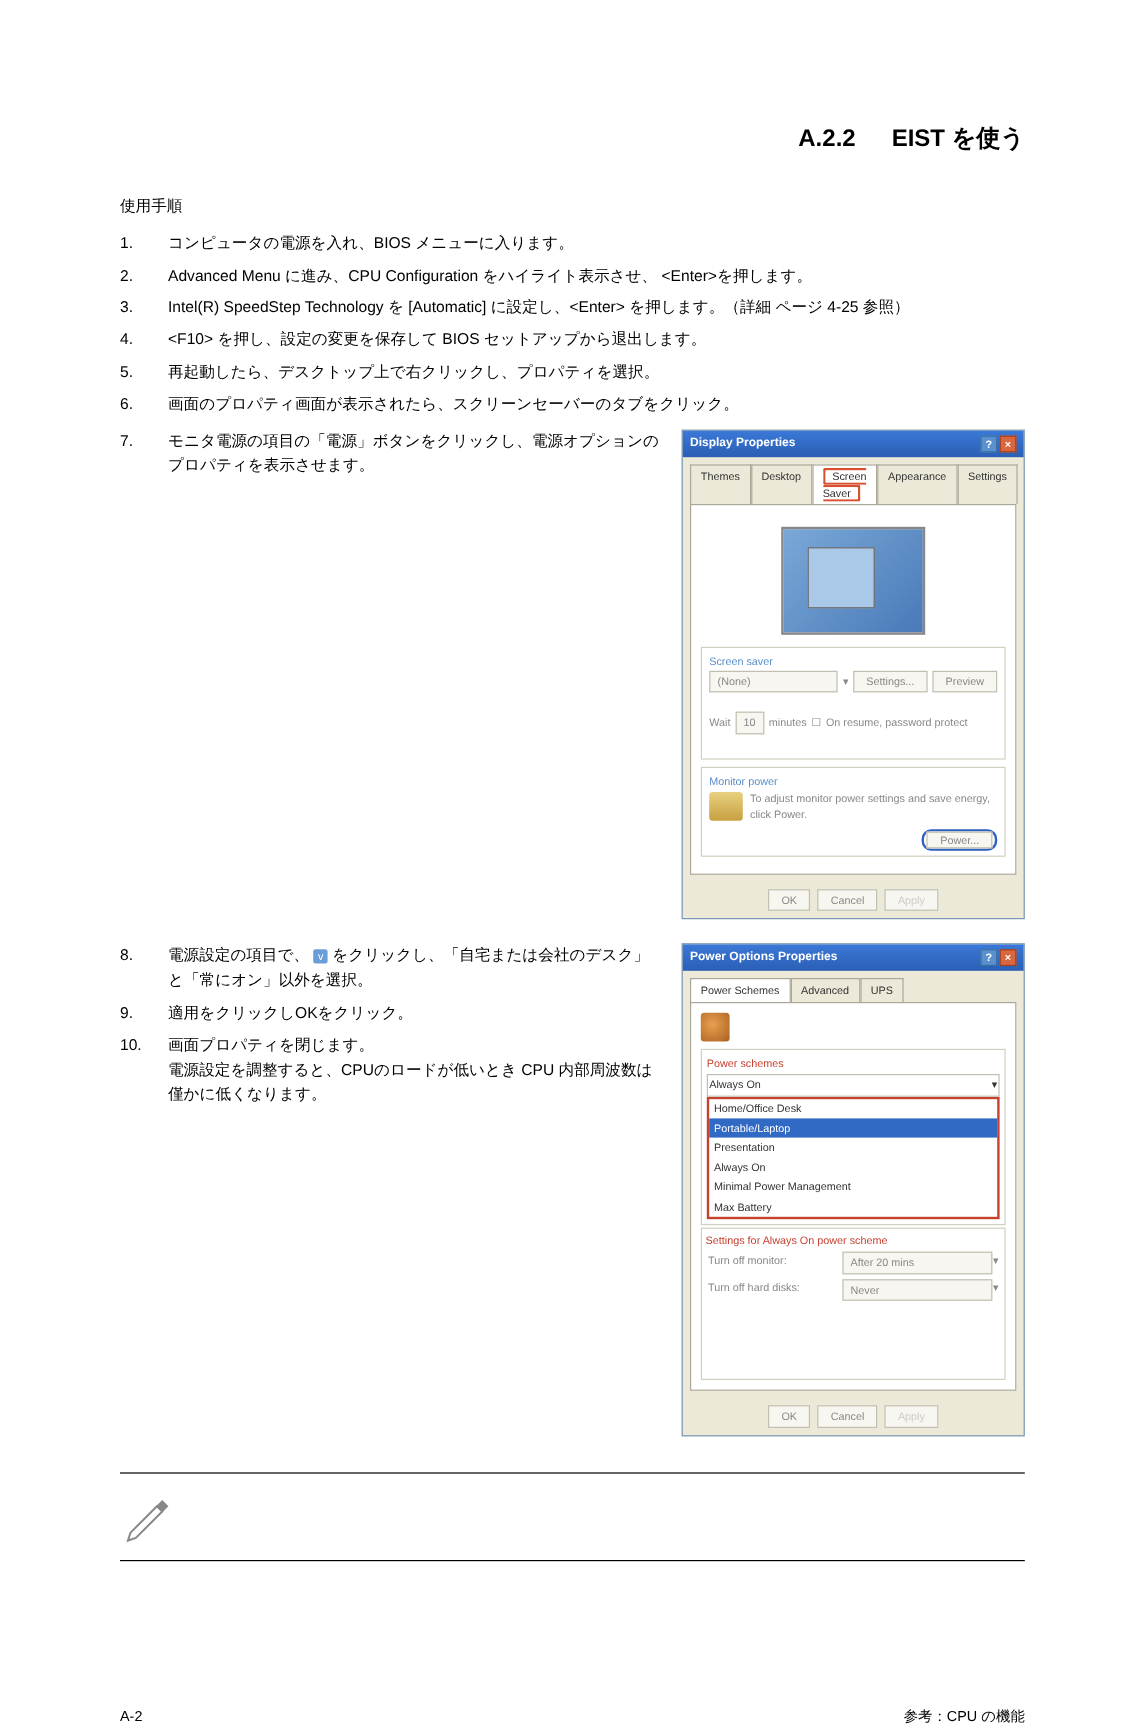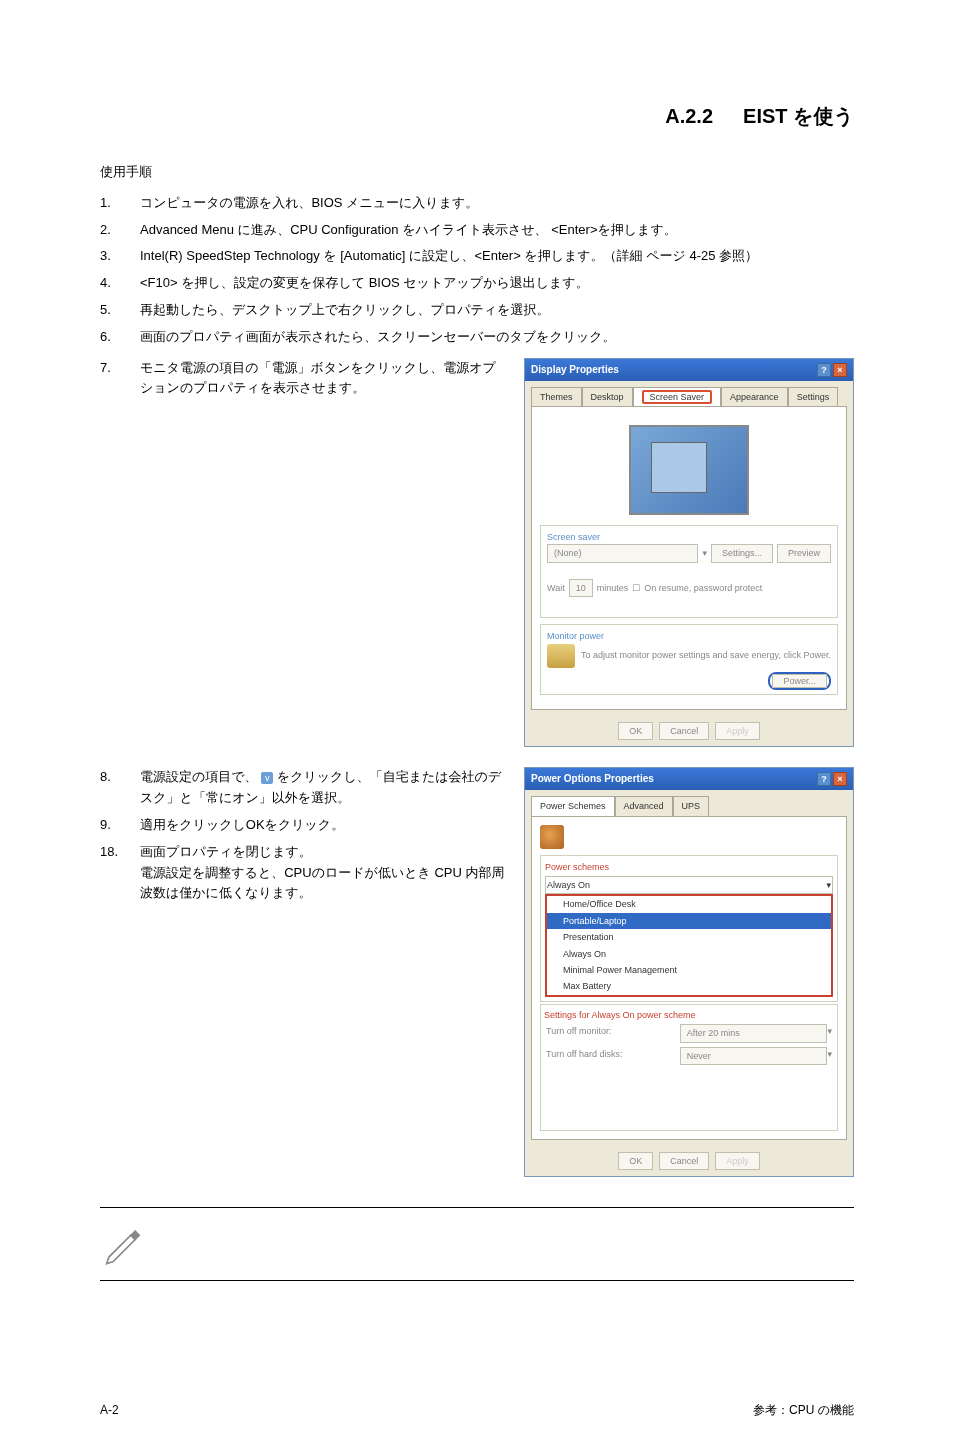--- a/index.html
+++ b/index.html
@@ -30,21 +30,21 @@
       flex-shrink: 0;
     }
     .step-text { flex: 1; }
     .row-with-img {
       display: flex;
       gap: 15px;
       margin-bottom: 20px;
     }
     .row-left { flex: 1; }
     .dialog {
-      width: 330px;
+      width: 286px;
       border: 1px solid #7a98b8;
       background: #ece9d8;
       font-size: 9px;
       font-family: Tahoma, sans-serif;
       color: #333;
     }
     .dialog-titlebar {
       background: linear-gradient(to bottom, #3b78d8, #2a5fb4);
       color: #fff;
       padding: 3px 6px;
@@ -169,21 +169,21 @@
       font-size: 9px;
       padding: 1px;
       margin-top: 2px;
       position: relative;
     }
     .dropdown-list {
       border: 2px solid #c84030;
       background: #fff;
       font-size: 9px;
     }
-    .dropdown-item { padding: 1px 16px; }
+    .dropdown-item { padding: 1px 4px; }
     .dropdown-item.sel-hl {
       background: #316ac5;
       color: #fff;
     }
     .settings-group {
       border: 1px solid #d0d0c0;
       padding: 3px;
       margin-top: 2px;
     }
     .settings-row {
@@ -334,21 +334,21 @@
           <span>電源設定の項目で、</span>
           <span class="chev">v</span>
           <span>をクリックし、「自宅または会社のデスク」と「常にオン」以外を選択。</span>
         </span>
       </li>
       <li>
           <span class="step-num">9.</span>
           <span class="step-text">適用をクリックしOKをクリック。</span>
         </li>
       <li>
-          <span class="step-num">18.</span>
+          <span class="step-num">10.</span>
         <span class="step-text">
           <span>画面プロパティを閉じます。</span><br>
           <span>電源設定を調整すると、CPUのロードが低いとき CPU 内部周波数は僅かに低くなります。</span>
         </span>
       </li>
     </ol>
   </div>
 
   <div class="dialog">
     <div class="dialog-titlebar">

